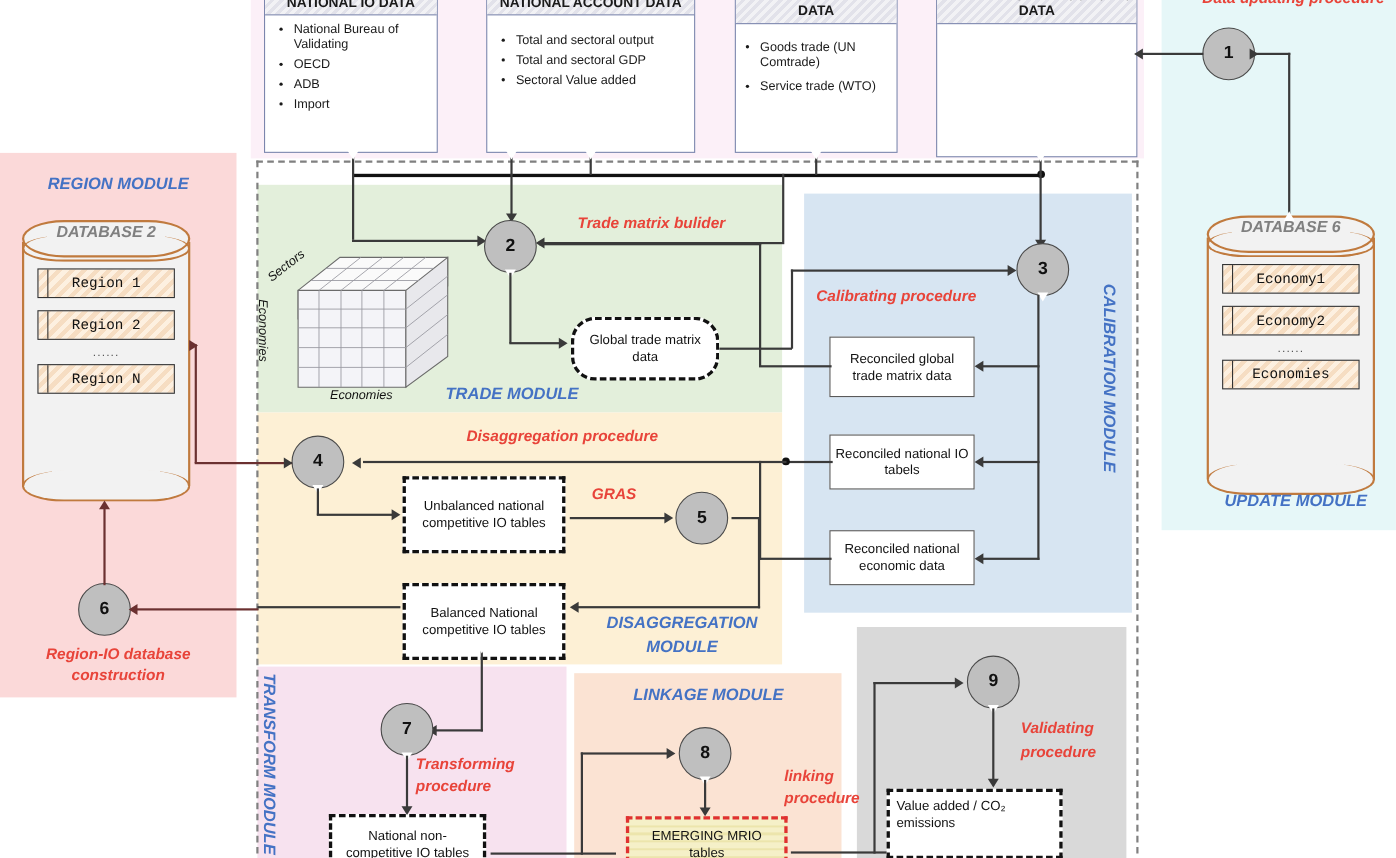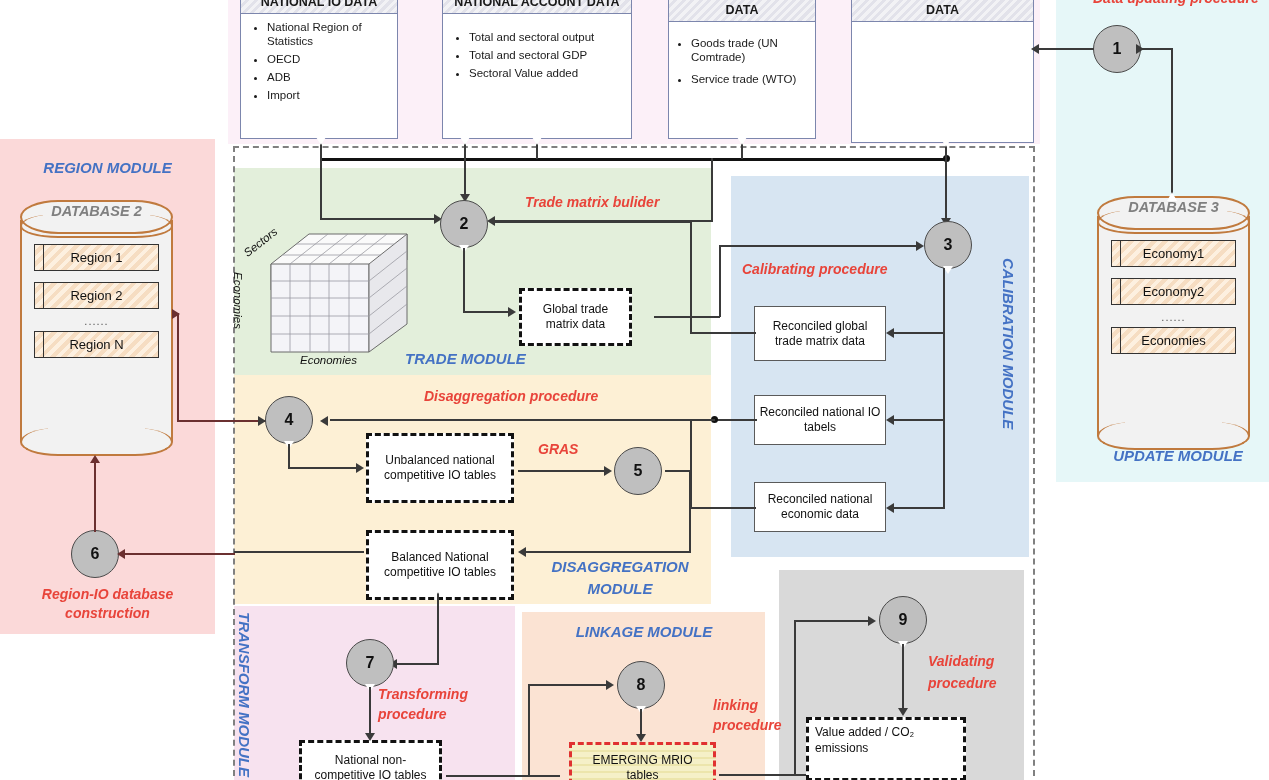--- a/index.html
+++ b/index.html
@@ -47,21 +47,21 @@
       border-radius:50%/100%;background:#f2f2f2;}
   .cyl .cap2{position:absolute;left:0;right:0;height:22px;top:14px;border:2px solid #c07a3e;
       border-radius:50%/100%;background:transparent;border-top:none;}
   .cyl .bot{position:absolute;left:0;right:0;height:26px;bottom:0;border:2px solid #c07a3e;
       border-radius:50%/100%;background:#f2f2f2;border-top:none;}
   .cyl .title{position:absolute;left:0;right:0;top:3px;text-align:center;
       font-style:italic;font-weight:bold;font-size:14.5px;color:#808080;z-index:4;}
   .cyl .items{position:absolute;left:14px;right:14px;top:44px;bottom:20px;z-index:5;}
   .db-item{background:repeating-linear-gradient(135deg,#fdf0e0 0 4px,#f6ddc2 4px 8px);
       border:1.4px solid #333;text-align:center;font-size:13px;color:#111;
-      padding:5px 0;position:relative;}
+      padding:5px 0;position:relative;font-family:Liberation Mono, monospace;}
   .db-item:before{content:"";position:absolute;left:8px;top:0;bottom:0;width:1.4px;background:#333;}
   .db-dots{text-align:center;color:#555;font-size:11px;letter-spacing:1px;line-height:12px;}
   
   .ln{position:absolute;background:#3a3a3a;}
   .lnb{position:absolute;background:#111;}
   .lnr{position:absolute;background:#6b3030;}
   .arw{position:absolute;width:0;height:0;}
   .arw-d{border-left:5px solid transparent;border-right:5px solid transparent;border-top:8px solid #3a3a3a;}
   .arw-u{border-left:5px solid transparent;border-right:5px solid transparent;border-bottom:8px solid #3a3a3a;}
   .arw-l{border-top:5px solid transparent;border-bottom:5px solid transparent;border-right:8px solid #3a3a3a;}
@@ -94,21 +94,21 @@
 <div class="panel" id="calib-panel"></div>
 <div class="panel" id="disagg-panel"></div>
 <div class="panel" id="transform-panel"></div>
 <div class="panel" id="linkage-panel"></div>
 <div class="panel" id="validate-panel"></div>
 <div class="abs" id="master-frame"></div>
 
 <div class="abs data-box" style="left:240px;top:-9px;width:158px;height:148px;">
   <div class="hdr">NATIONAL IO DATA</div>
   <ul>
-    <li>National Region of Statistics</li>
+    <li>National Bureau of Validating</li>
     <li>OECD</li>
     <li>ADB</li>
     <li>Import</li>
   </ul>
 </div>
 
 <div class="abs data-box" style="left:442px;top:-9px;width:190px;height:148px;">
   <div class="hdr">NATIONAL ACCOUNT DATA</div>
   <ul style="padding-top:16px;">
     <li>Total and sectoral output</li>
@@ -131,21 +131,21 @@
 
 <div class="abs proc-label" style="left:1093px;top:-10px;width:180px;">Data updating procedure</div>
 
 <div class="abs circ" style="left:1093px;top:25px;width:48px;height:48px;">1</div>
 
 <div class="cyl" style="left:1097px;top:196px;width:153px;height:254px;">
   <div class="body"></div>
   <div class="cap"></div>
   <div class="cap2"></div>
   <div class="bot"></div>
-  <div class="title">DATABASE 3</div>
+  <div class="title">DATABASE 6</div>
   <div class="items">
     <div class="db-item">Economy1</div>
     <div style="height:11px;"></div>
     <div class="db-item">Economy2</div>
     <div class="db-dots" style="padding:6px 0 4px 0;">......</div>
     <div class="db-item">Economies</div>
   </div>
 </div>
 
 <div class="abs mod-title" style="left:1098px;top:447px;width:160px;text-align:center;">UPDATE MODULE</div>
@@ -210,21 +210,21 @@
 <div class="arw arw-l" style="left:487px;top:216px;"></div>
 <div class="ln" style="left:945px;top:158px;width:2px;height:62px;"></div>
 <div class="arw arw-d" style="left:941px;top:218px;"></div>
 
 <div class="abs proc-label" style="left:525px;top:194px;width:230px;">Trade matrix bulider</div>
 <div class="abs circ" style="left:440px;top:200px;width:48px;height:48px;">2</div>
 <div class="arw arw-hollow" style="left:459px;top:245px;"></div>
 
 <div class="abs mod-title" style="left:405px;top:350px;width:180px;">TRADE MODULE</div>
 
-<div class="abs dbox" style="left:519px;top:288px;width:113px;height:58px;padding:0 8px;">Global trade matrix data</div>
+<div class="abs dbox" style="left:519px;top:288px;width:135px;height:58px;padding:0 8px;border-radius:22px;">Global trade matrix data</div>
 
 <div class="ln" style="left:463px;top:248px;width:2px;height:64px;"></div>
 <div class="ln" style="left:463px;top:311px;width:48px;height:2px;"></div>
 <div class="arw arw-r" style="left:508px;top:307px;"></div>
 
 <div id="cube">
   <svg width="140" height="125" viewBox="0 0 140 125">
     <g stroke="#6b6b6b" stroke-width="1" fill="#f6f6f8">
       <polygon points="2,32 40,2 138,2 138,28 100,58 2,58" fill="#fafafa"></polygon>
       <polygon points="2,32 100,32 100,120 2,120" fill="#f4f4f8"></polygon>

